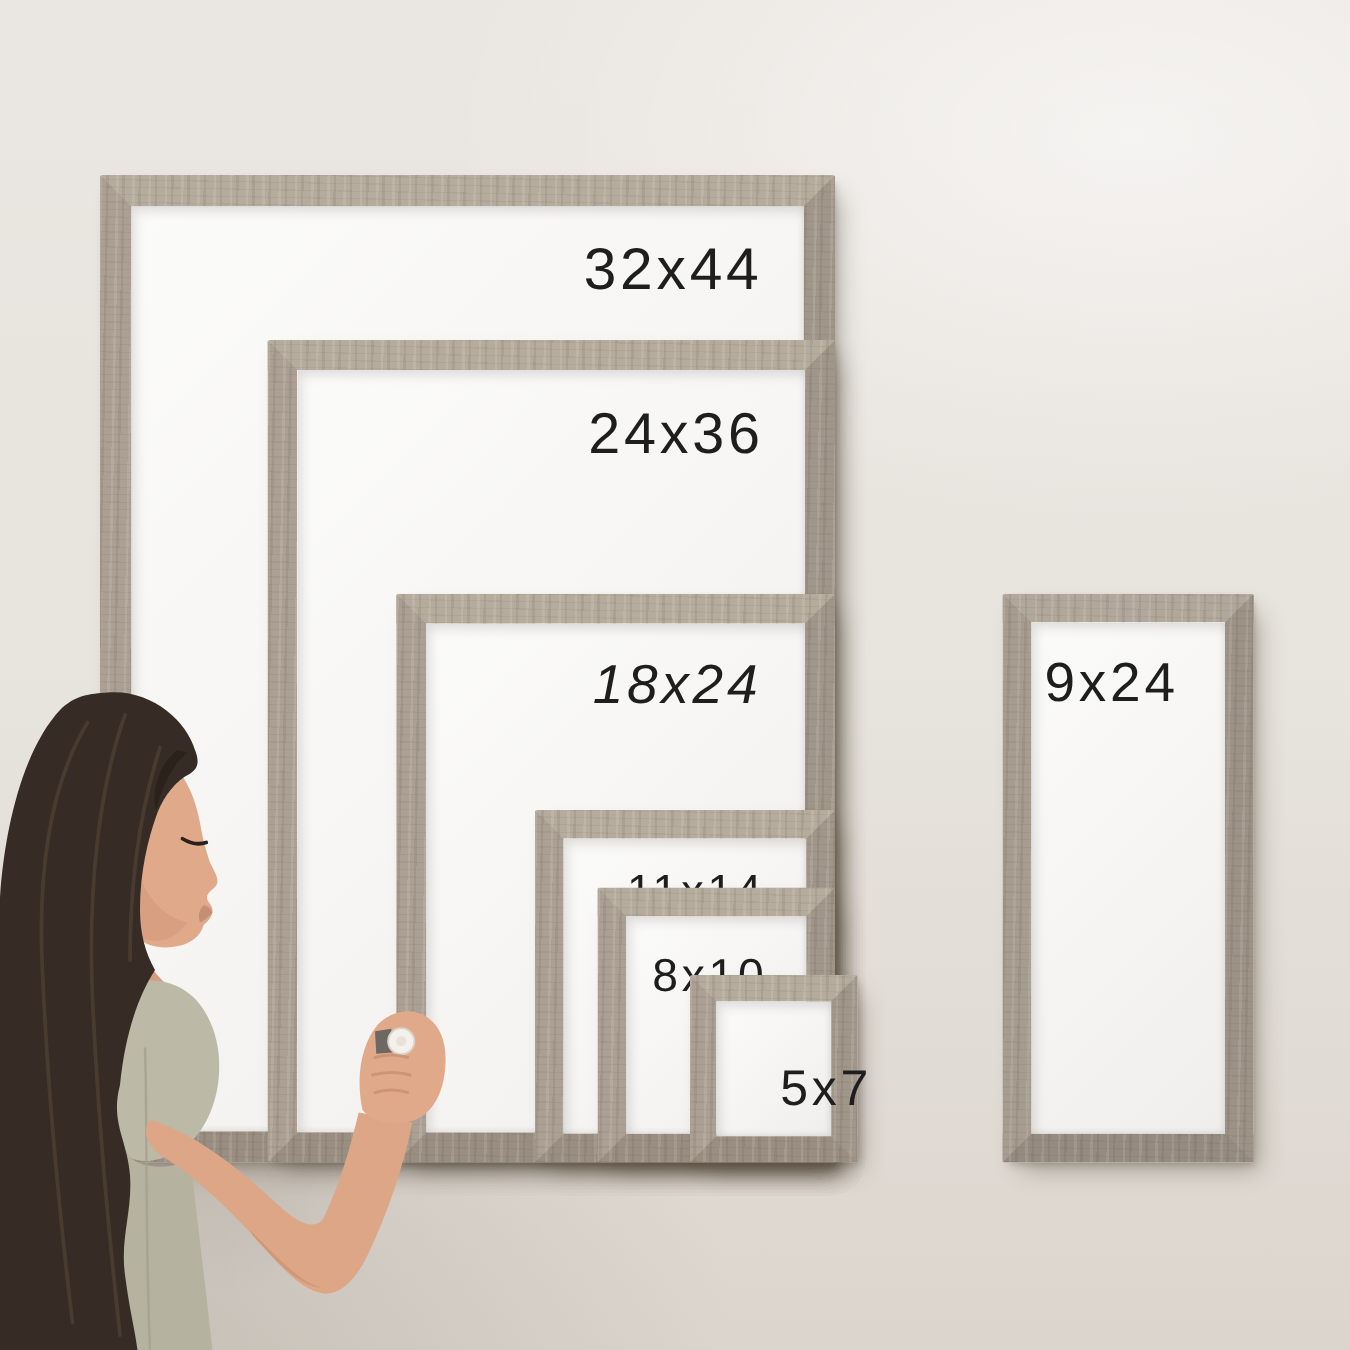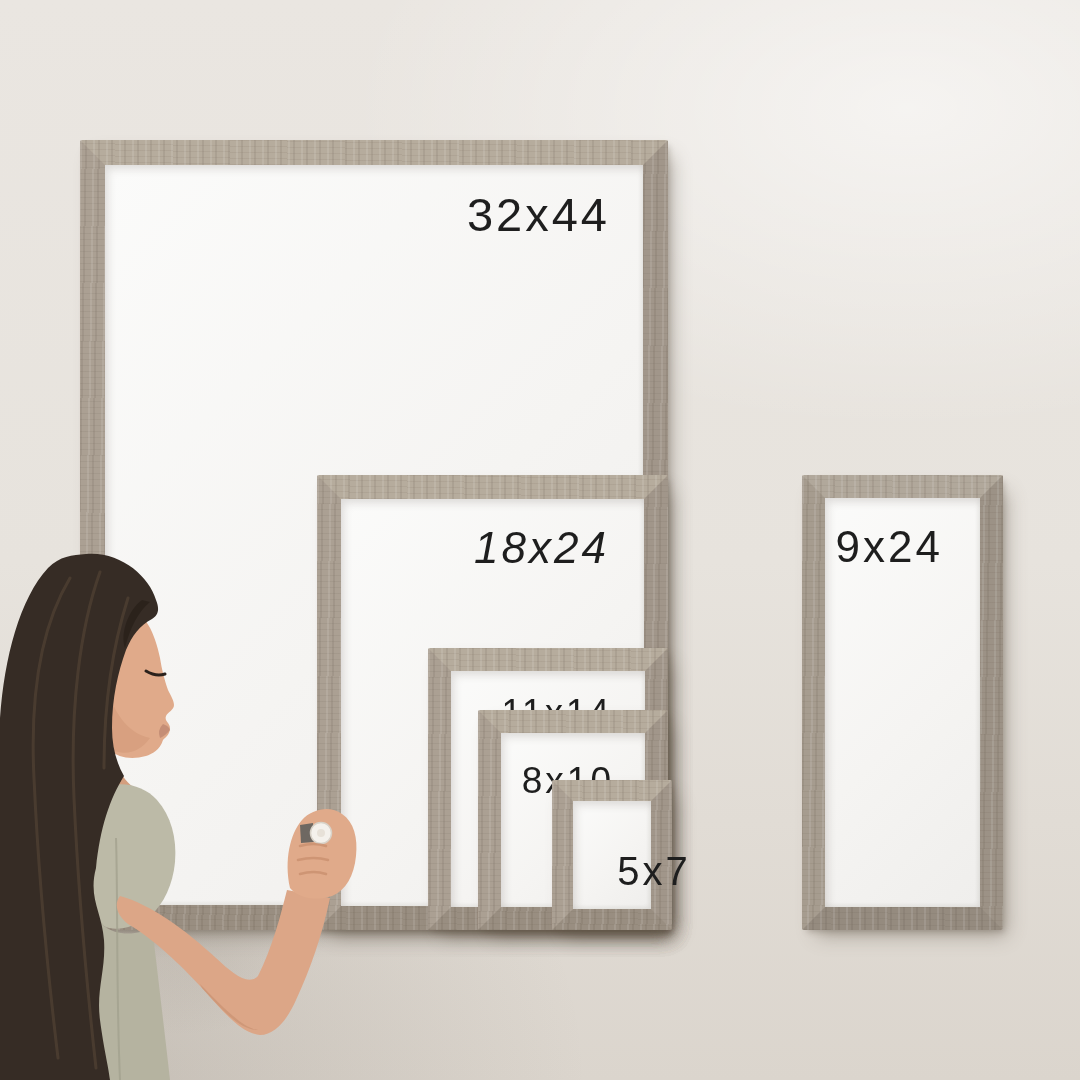--- a/index.html
+++ b/index.html
@@ -36,21 +36,21 @@
   }
   .size-label{
     position:absolute;line-height:1;color:#1e1e1e;font-weight:300;letter-spacing:3px;white-space:nowrap;margin-left:42px;
   }
   
   .f32x44{left:80px;top:140px;width:588px;height:790px;--bw:25px;}
   .f24x36{left:214px;top:272px;width:454px;height:658px;--bw:24px;}
   .f18x24{left:317px;top:475px;width:351px;height:455px;font-style:italic;--bw:24px;}
   .f11x14{left:428px;top:648px;width:240px;height:282px;--bw:23px;}
   .f8x10 {left:478px;top:710px;width:190px;height:220px;--bw:23px;}
-  .f5x7  {left:552px;top:780px;width:120px;height:150px;text-align:right;--bw:21px;}
+  .f5x7  {left:552px;top:780px;width:134px;height:150px;text-align:right;--bw:21px;}
   
   .f14x36{left:717px;top:273px;width:286px;height:657px;--bw:24px;}
   .f9x24 {left:802px;top:475px;width:201px;height:455px;--bw:23px;}
 
   .f32x44 .size-label{top:26px;right:33px;font-size:47px;}
   .f24x36 .size-label{top:27px;right:33px;font-size:46px;}
   .f18x24 .size-label{top:27px;right:35px;font-size:44px;}
   .f11x14 .size-label{top:24px;right:33px;font-size:36px;}
   .f8x10  .size-label{top:29px;right:31px;font-size:37px;}
   .f5x7   .size-label{top:50px;left:50%;transform:translateX(-50%);font-size:40px;}
@@ -62,20 +62,24 @@
 </head>
 <body>
 
 <div class="scene">
 
   <div class="figure-shadow"></div>
 
   <div class="frame f32x44">
     <div class="board"></div>
     <div class="size-label">32x44</div>
+  </div>
+  <div class="frame f24x36">
+    <div class="board"></div>
+    <div class="size-label">24x36</div>
   </div>
   <div class="frame f18x24">
     <div class="board"></div>
     <div class="size-label">18x24</div>
   </div>
   <div class="frame f11x14">
     <div class="board"></div>
     <div class="size-label">11x14</div>
   </div>
   <div class="frame f8x10">

